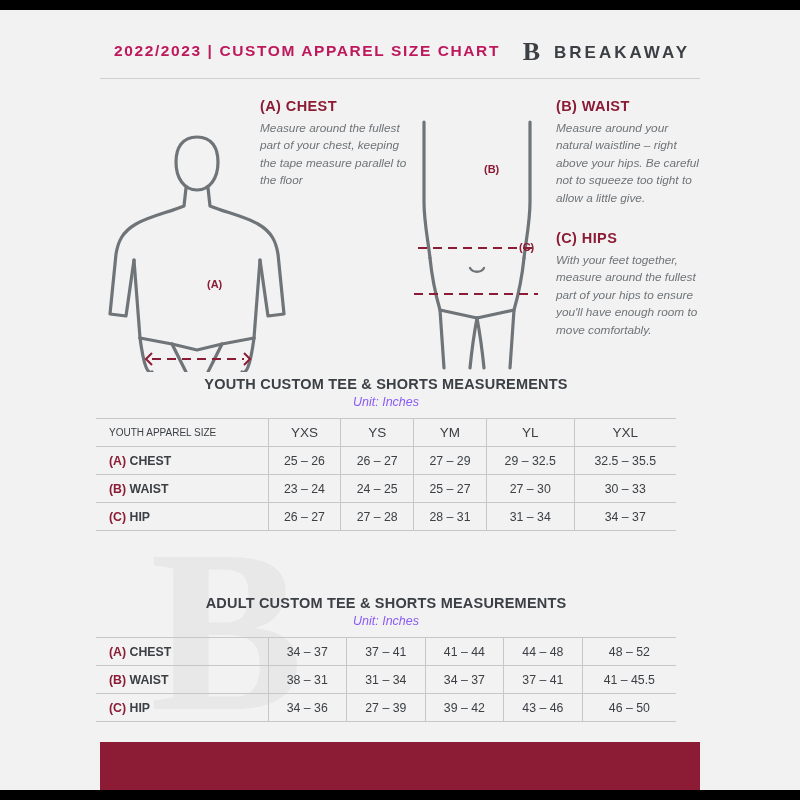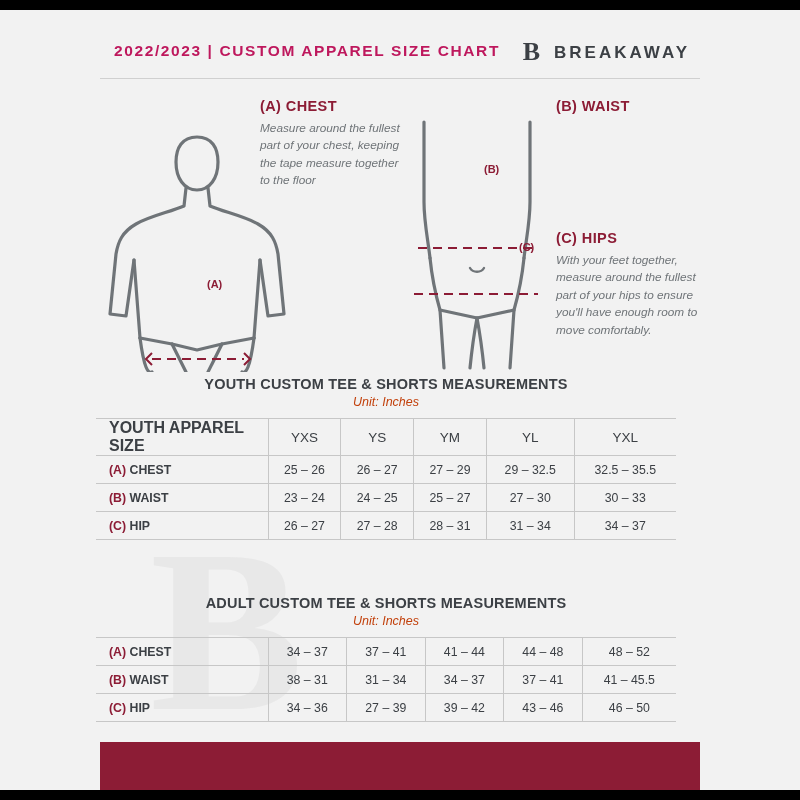--- a/index.html
+++ b/index.html
@@ -110,21 +110,21 @@
     text-align: center;
     font-size: 14.5px;
     font-weight: bold;
     color: #3c4045;
     letter-spacing: 0.2px;
   }
   .tbl-unit {
     text-align: center;
     font-size: 12.5px;
     font-style: italic;
-    color: #c2410c;
+    color: #8b5cf6;
     margin-top: 3px;
     margin-bottom: 9px;
   }
   table {
     border-collapse: collapse;
     margin: 0 auto;
     width: 580px;
     background: transparent;
   }
   th, td {
@@ -133,21 +133,21 @@
     font-size: 12.3px;
     color: #3c4045;
     text-align: center;
     padding: 0 4px;
   }
   th.size-head, td.row-head {
     text-align: left;
     padding-left: 13px;
     width: 172px;
   }
-  th { font-weight: bold; font-size: 16px; }
+  th { font-weight: normal; font-size: 10px; }
   th.col-head { font-weight: normal; font-size: 13.5px; }
   td.row-head { font-weight: bold; }
   td.row-head .mk { color: #8c1c35; }
   tr.head-row th { border-top: 1px solid #c7c7c7; }
   table tr td:first-child, table tr th:first-child { border-left: none; }
   table tr td:last-child, table tr th:last-child { border-right: none; text-align: center; }
 
   
   .footer-bar {
     position: absolute;
@@ -220,24 +220,25 @@
         <line x1="414" y1="212" x2="538" y2="212" stroke-dasharray="9,6"></line>
       </g>
     </svg>
 
     <div class="lbl" style="left:207px; top:196px;">(A)</div>
     <div class="lbl" style="left:484px; top:81px;">(B)</div>
     <div class="lbl" style="left:519px; top:159px;">(C)</div>
 
     <div class="callout" id="callout-chest">
       <div class="c-title">(A) CHEST</div>
-      <div class="c-body">Measure around the fullest part of your chest, keeping the tape measure together to the floor</div>
+      <div class="c-body">Measure around the fullest part of your chest, keeping the tape measure parallel to the floor</div>
     </div>
     <div class="callout" id="callout-waist">
       <div class="c-title">(B) WAIST</div>
+      <div class="c-body">Measure around your natural waistline – right above your hips. Be careful not to squeeze too tight to allow a little give.</div>
     </div>
     <div class="callout" id="callout-hips">
       <div class="c-title">(C) HIPS</div>
       <div class="c-body">With your feet together, measure around the fullest part of your hips to ensure you'll have enough room to move comfortably.</div>
     </div>
   </div>
 
   <div class="table-block" id="youth-block">
     <div class="tbl-title">YOUTH CUSTOM TEE &amp; SHORTS MEASUREMENTS</div>
     <div class="tbl-unit">Unit: Inches</div>

